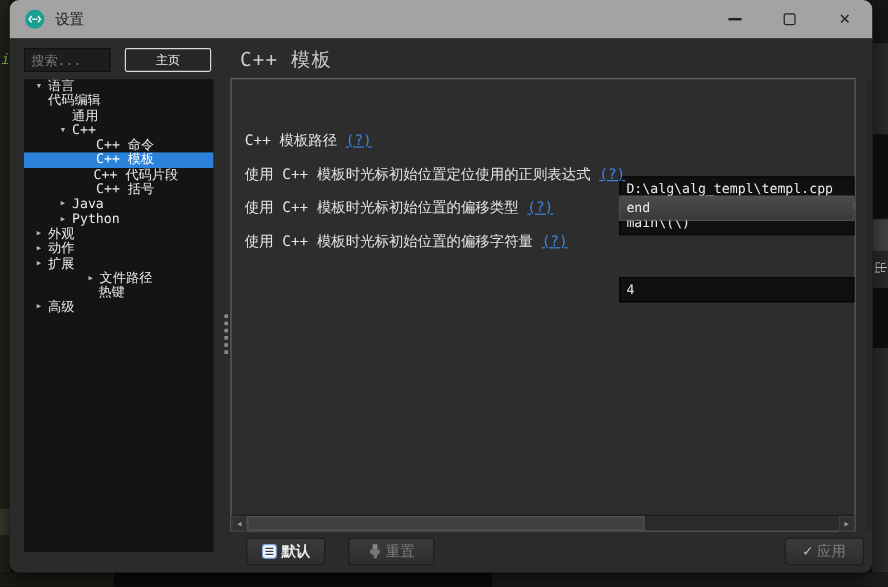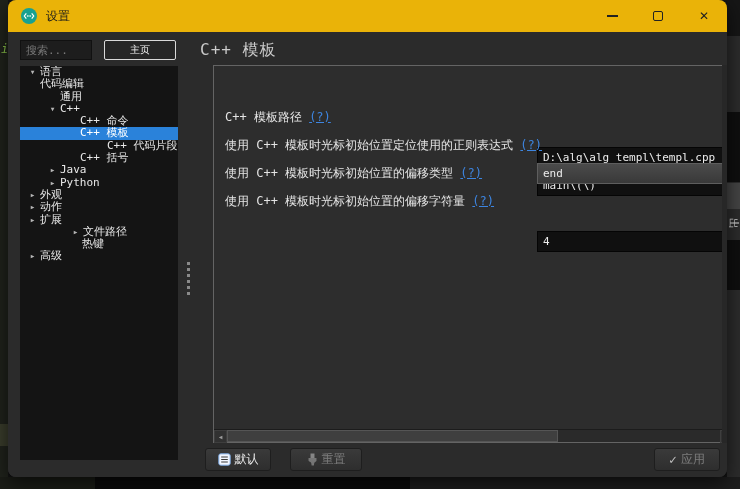--- a/index.html
+++ b/index.html
@@ -48,21 +48,21 @@
           font-size:11px; color:#e8e8e8; overflow:hidden; }
   .tree-row { height:12.3px; line-height:12.3px; display:flex; align-items:center; white-space:pre; cursor:default; }
   .tree-row .arrow { width:15px; flex:0 0 15px; text-align:center; font-size:6px; color:#b5b5b5; }
   .tree-row .tlabel { overflow:hidden; }
   .splitter { position:absolute; left:177px; top:214px; width:7px; height:64px;
               display:flex; flex-direction:column; align-items:center; justify-content:center; gap:3px; cursor:col-resize; }
   .splitter i { display:block; width:3px; height:3px; background:#8a8a8a; }
 
   
   .main-title { position:absolute; left:192px; top:8px; font-size:16px; color:#cbcbcb; letter-spacing:1px; }
-  .panel { position:absolute; left:205px; top:33px; width:521px; height:378px;
+  .panel { position:absolute; left:184px; top:33px; width:521px; height:378px;
            border:1px solid #646464; background:#2d2d2d; }
   .vgroove { position:absolute; left:714px; top:33px; width:5px; height:378px; background:#272727; }
   .form-row { position:absolute; left:0; width:100%; height:21px; }
   .flabel { position:absolute; left:11px; top:0; line-height:21px; font-size:12px; color:#e5e5e5; white-space:pre; }
   .help { text-decoration:underline; cursor:pointer; }
   .fld { position:absolute; right:0; top:0; width:196px; height:21px; font-size:11px; color:#ececec;
          padding:0 5px; outline:none; font-family:inherit; }
   .fld.text { background:#101010; border:1px solid #050505;margin-top:40px; }
   .fld.combo { background:linear-gradient(#4b4b4b,#393939); border:1px solid #5e5e5e; }
 
@@ -73,21 +73,21 @@
               color:#9c9c9c; font-size:6px; line-height:11px; text-align:center; cursor:default; }
   .sb-track { position:relative; flex:1; height:13px; }
   .sb-thumb { position:absolute; left:0; top:0; width:331px; height:12px; background:#3f3f3f;
               border:1px solid #555; cursor:default; }
 
   
   .btn { position:absolute; top:416px; height:23px; background:linear-gradient(#3a3a3a,#2e2e2e);
          border:1px solid #1e1e1e; border-radius:3px; color:#ededed; font-size:12px;
          display:flex; align-items:center; justify-content:center; gap:4px; cursor:default; }
   .btn.disabled { color:#7d7d7d; }
-  #btn-default { left:197px; width:66px; }
+  #btn-default { left:197px; width:66px;font-weight:bold; }
   #btn-reset { left:282px; width:72px; }
   #btn-apply { left:646px; width:66px; }
   .check { font-size:13px; font-weight:bold; color:#bdbdbd; }
 </style>
 </head>
 <body>
 
 <div class="bg-left">
   <span class="code">i</span>
   <div class="olive"></div>
@@ -99,21 +99,21 @@
   <span class="dock">出</span>
   <div class="blk3"></div>
 </div>
 <div class="bg-bottom">
   <div class="seg1"></div>
   <div class="seg3"></div>
 </div>
 
 <div class="dialog">
 
-  <div class="titlebar" style="background: #eab308;">
+  <div class="titlebar" style="background: #a3a3a3;">
     <svg class="logo" viewBox="0 0 18 18">
       <circle cx="9" cy="9" r="8" fill="#18a191"></circle>
       <path d="M6.3 6.3 4.3 9l2 2.7" stroke="#fff" stroke-width="1.2" fill="none"></path>
       <path d="M11.7 6.3 13.7 9l-2 2.7" stroke="#fff" stroke-width="1.2" fill="none"></path>
       <circle cx="7.5" cy="9" r="0.7" fill="#fff"></circle>
         <circle cx="9" cy="9" r="0.7" fill="#fff"></circle>
         <circle cx="10.5" cy="9" r="0.7" fill="#fff"></circle>
     </svg>
     <span class="title">设置</span>
     <div class="win-controls">
@@ -134,21 +134,21 @@
     <input class="search-input" type="text" placeholder="搜索..." style="">
     <div class="home-btn">主页</div>
 
     <div class="tree">
         <div class="tree-row" style="padding-left: 5px;"><span class="arrow">▼</span><span class="tlabel">语言</span></div>
         <div class="tree-row" style="padding-left: 5px;"><span class="arrow"></span><span class="tlabel">代码编辑</span></div>
         <div class="tree-row" style="padding-left: 25px;"><span class="arrow"></span><span class="tlabel">通用</span></div>
         <div class="tree-row" style="padding-left: 25px;"><span class="arrow">▼</span><span class="tlabel">C++</span></div>
         <div class="tree-row" style="padding-left: 45px;"><span class="arrow"></span><span class="tlabel">C++ 命令</span></div>
         <div class="tree-row" style="padding-left: 45px; background: rgb(42, 130, 218); color: rgb(255, 255, 255);"><span class="arrow"></span><span class="tlabel">C++ 模板</span></div>
-        <div class="tree-row" style="padding-left: 72px;"><span class="arrow"></span><span class="tlabel">C++ 代码片段</span></div>
+        <div class="tree-row" style="padding-left: 43px;"><span class="arrow"></span><span class="tlabel">C++ 代码片段</span></div>
         <div class="tree-row" style="padding-left: 45px;"><span class="arrow"></span><span class="tlabel">C++ 括号</span></div>
         <div class="tree-row" style="padding-left: 25px;"><span class="arrow">▶</span><span class="tlabel">Java</span></div>
         <div class="tree-row" style="padding-left: 25px;"><span class="arrow">▶</span><span class="tlabel">Python</span></div>
         <div class="tree-row" style="padding-left: 5px;"><span class="arrow">▶</span><span class="tlabel">外观</span></div>
         <div class="tree-row" style="padding-left: 5px;"><span class="arrow">▶</span><span class="tlabel">动作</span></div>
         <div class="tree-row" style="padding-left: 5px;"><span class="arrow">▶</span><span class="tlabel">扩展</span></div>
         <div class="tree-row" style="padding-left: 5px; margin-left: 43px;"><span class="arrow">▶</span><span class="tlabel">文件路径</span></div>
         <div class="tree-row" style="padding-left: 5px; margin-left: 42px;"><span class="arrow"></span><span class="tlabel">热键</span></div>
         <div class="tree-row" style="padding-left: 5px;"><span class="arrow">▶</span><span class="tlabel">高级</span></div>
       </div>

